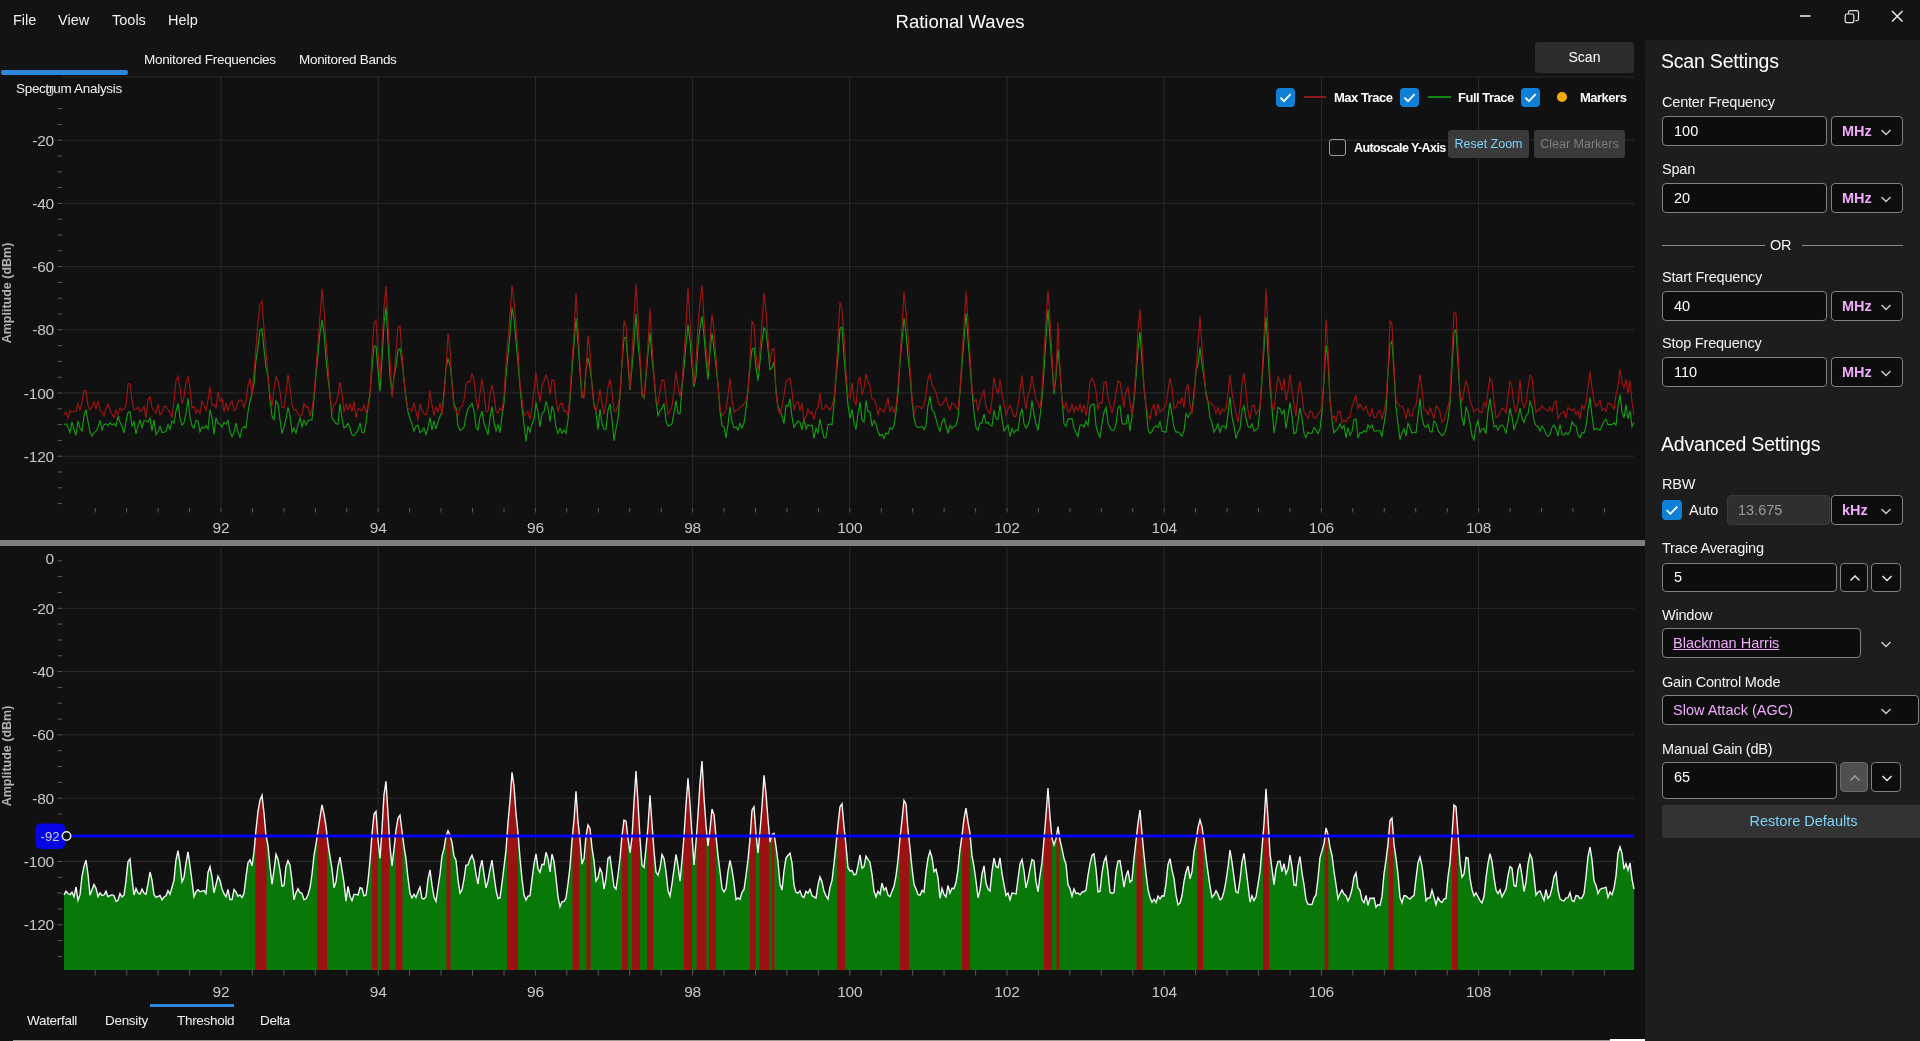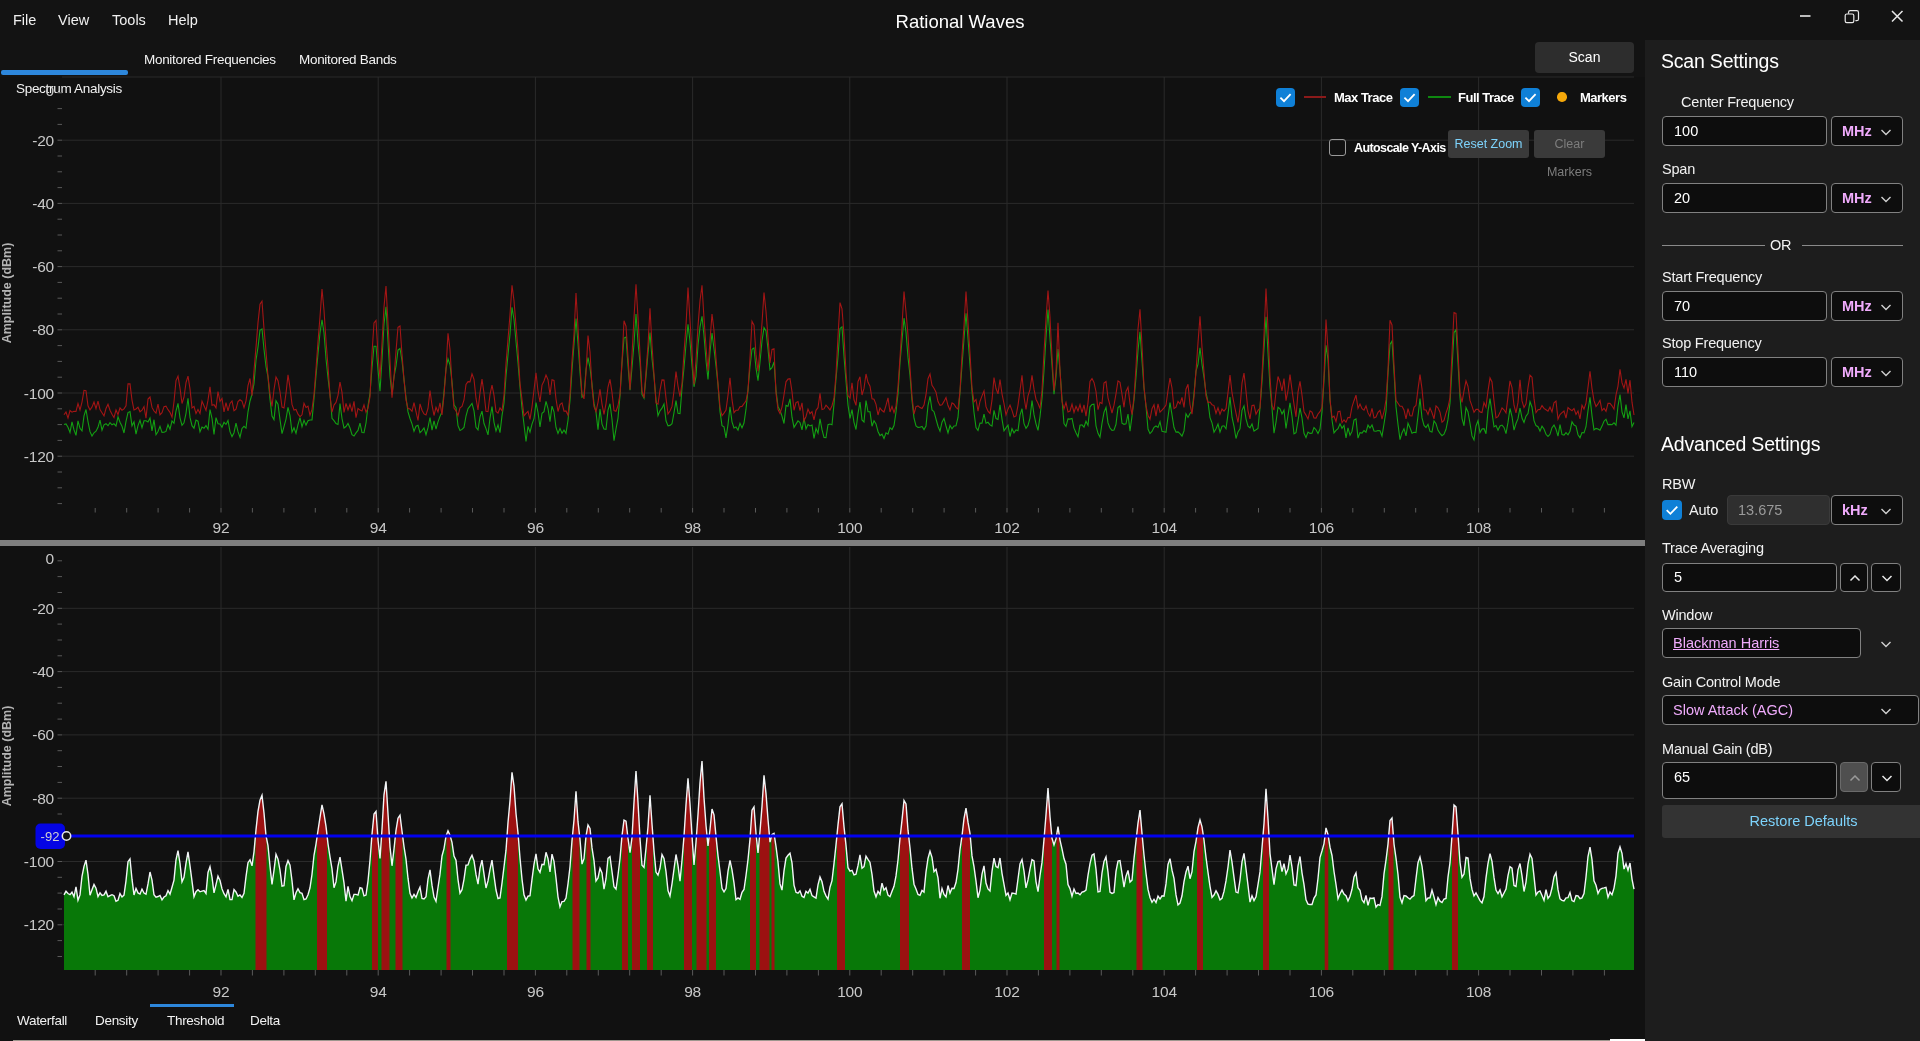--- a/index.html
+++ b/index.html
@@ -16,21 +16,21 @@
 #panel .hdr { position:absolute; left:16px; color:#ffffff; font-size:19.5px; letter-spacing:-0.2px;}
 .inp { position:absolute; background:#0d0d0d; border:1px solid #818181; border-radius:4px;
   color:#fff; font-size:14.5px; padding-left:11px; }
 .dd { position:absolute; background:#0d0d0d; border:1px solid #818181; border-radius:4px;
   color:#f0abfc; font-size:14.5px; padding-left:10px; }
 .chev { position:absolute; }
 .legtxt { position:absolute; color:#fff; font-size:13px; font-weight:bold; letter-spacing:-0.5px; }
 .cb { position:absolute; width:19px; height:19px; background:#0f80d7; border-radius:4px; }
 .btn { position:absolute; background:#3a3a3a; border-radius:3px; color:#7dd3fc; font-size:12.5px;
   text-align:center; }
-.btab { position:absolute; top:1013px; color:#f2f2f2; font-size:13.5px; letter-spacing:-0.3px; }
+.btab { position:absolute; top:1013px; color:#f2f2f2; font-size:13.5px; letter-spacing:-0.3px;margin-left:10px; }
 svg text.ax { fill:#c8c8c8; font-size:15.5px; font-family:"Liberation Sans",sans-serif; letter-spacing:-0.2px;}
 svg text.axb { fill:#b4b4b4; font-size:12.5px; font-weight:bold; font-family:"Liberation Sans",sans-serif; }
 svg .g { stroke:#2b2b2b; stroke-width:1; }
 svg .tk { stroke:#5a5a5a; stroke-width:1; }
 </style></head>
 <body>
 <div class="abs" id="chartbg"></div>
 
 <div class="abs menu" style="left:13px;">File</div>
 <div class="abs menu" style="left:58px;">View</div>
@@ -325,45 +325,45 @@
 <div class="legtxt" style="left:1458px;top:90px;">Full Trace</div>
 <div class="cb" style="left:1521px;top:88px;"><svg width="19" height="19">
       <path d="M4.4 9.6 L8 13.1 L14.6 6.2" stroke="#fff" stroke-width="1.8" fill="none"></path>
     </svg></div>
 <div class="abs" style="left:1557px;top:92px;width:9.5px;height:9.5px;border-radius:50%;background:#f5a80a;"></div>
 <div class="legtxt" style="left:1580px;top:90px;">Markers</div>
 
 <div class="abs" style="left:1329px;top:139px;width:17px;height:17px;border:1px solid #9a9a9a;border-radius:3px;"></div>
 <div class="legtxt" style="left:1354px;top:141px;font-size:12.5px;letter-spacing:-0.6px;">Autoscale Y-Axis</div>
 <div class="btn" style="left:1448px;top:130px;width:81px;height:28px;line-height:28px;">Reset Zoom</div>
-<div class="btn" style="left:1534px;top:130px;width:71px;height:28px;line-height:28px;color:#7d7d7d;">Clear Markers</div>
+<div class="btn" style="left:1534px;top:130px;width:91px;height:28px;line-height:28px;color:#7d7d7d;">Clear Markers</div>
 
 <div class="btab" style="left:17px;">Waterfall</div>
 <div class="btab" style="left:95px;">Density</div>
 <div class="btab" style="left:167px;">Threshold</div>
 <div class="btab" style="left:250px;">Delta</div>
 <div class="abs" style="left:150px;top:1003.5px;width:84px;height:3px;background:#2d87dc;"></div>
 
 <div class="abs" id="panel">
   <div class="hdr" style="top:10px;">Scan Settings</div>
-  <div class="lab" style="top:54px;margin-left:19px;">Center Frequency</div>
+  <div class="lab" style="top:54px;">Center Frequency</div>
   <div class="inp" style="left:17px;top:76px;width:165px;height:30px;line-height:28px;">100</div>
   <div class="dd" style="left:186px;top:76px;width:72px;height:30px;line-height:28px;font-weight:bold;">MHz<svg class="chev" style="left:48px;top:12px;" width="12" height="7">
         <path d="M1.5 1 L6 5.5 L10.5 1" stroke="#cfcfcf" stroke-width="1.4" fill="none"></path>
       </svg></div>
   <div class="lab" style="top:121px;">Span</div>
   <div class="inp" style="left:17px;top:143px;width:165px;height:30px;line-height:28px;">20</div>
   <div class="dd" style="left:186px;top:143px;width:72px;height:30px;line-height:28px;font-weight:bold;">MHz<svg class="chev" style="left:48px;top:12px;" width="12" height="7">
         <path d="M1.5 1 L6 5.5 L10.5 1" stroke="#cfcfcf" stroke-width="1.4" fill="none"></path>
       </svg></div>
   <div class="abs" style="left:17px;top:205px;width:103px;height:1px;background:#8a8a8a;"></div>
   <div class="lab" style="left:125px;top:197px;">OR</div>
   <div class="abs" style="left:157px;top:205px;width:101px;height:1px;background:#8a8a8a;"></div>
   <div class="lab" style="top:229px;">Start Frequency</div>
-  <div class="inp" style="left:17px;top:251px;width:165px;height:30px;line-height:28px;">70</div>
+  <div class="inp" style="left:17px;top:251px;width:165px;height:30px;line-height:28px;">40</div>
   <div class="dd" style="left:186px;top:251px;width:72px;height:30px;line-height:28px;font-weight:bold;">MHz<svg class="chev" style="left:48px;top:12px;" width="12" height="7">
         <path d="M1.5 1 L6 5.5 L10.5 1" stroke="#cfcfcf" stroke-width="1.4" fill="none"></path>
       </svg></div>
   <div class="lab" style="top:295px;">Stop Frequency</div>
   <div class="inp" style="left:17px;top:317px;width:165px;height:30px;line-height:28px;">110</div>
   <div class="dd" style="left:186px;top:317px;width:72px;height:30px;line-height:28px;font-weight:bold;">MHz<svg class="chev" style="left:48px;top:12px;" width="12" height="7">
         <path d="M1.5 1 L6 5.5 L10.5 1" stroke="#cfcfcf" stroke-width="1.4" fill="none"></path>
       </svg></div>
 
   <div class="hdr" style="top:393px;">Advanced Settings</div>

